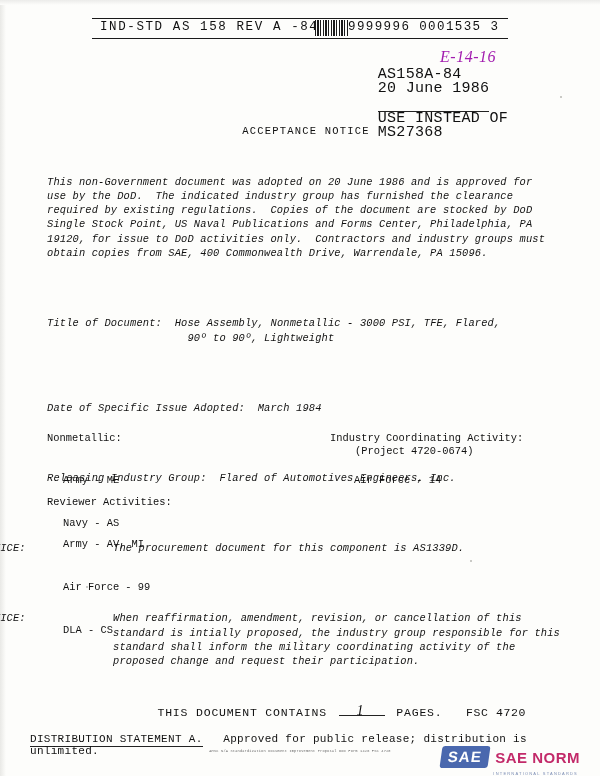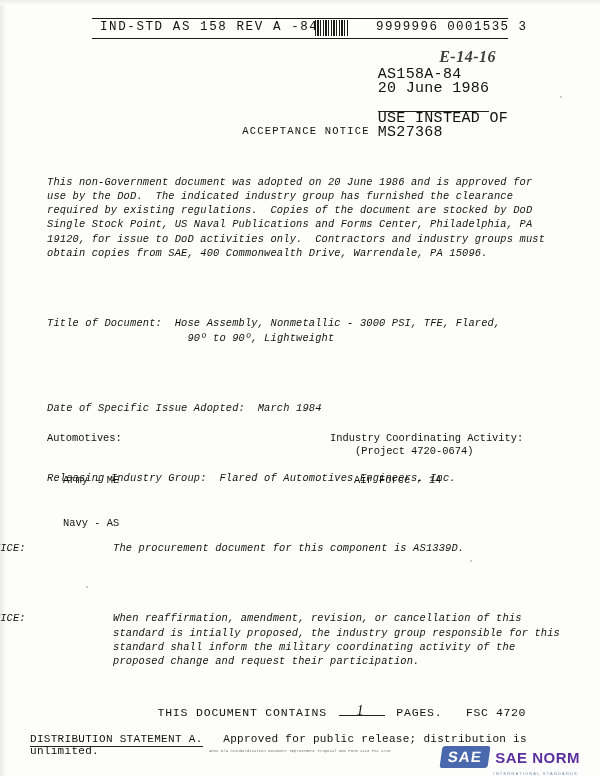--- a/index.html
+++ b/index.html
@@ -69,39 +69,38 @@
       #1a1a1a 0px, #1a1a1a 1px,
       #fdfdfb 1px, #fdfdfb 2px,
       #1a1a1a 2px, #1a1a1a 4px,
       #fdfdfb 4px, #fdfdfb 5px,
       #1a1a1a 5px, #1a1a1a 6px,
       #fdfdfb 6px, #fdfdfb 8px
     );
   }
   .doc-id {
     position: absolute;
-    left: 376px;
+    left: 348px;
     top: 2px;
     font-size: 12.5px;
     letter-spacing: 1.4px;
     white-space: nowrap;
     text-align: right;
   }
 
   
   .hand-num {
     position: absolute;
     right: 104px;
     top: 48px;
     font-family: "Liberation Serif", serif;
     font-style: italic;
     font-size: 16px;
     letter-spacing: 0.5px;
-    color: #404040;
-    font-weight: bold;
+    color: #a21caf;
   }
   .topright {
     position: absolute;
     right: 92px;
     top: 68px;
     font-size: 15px;
     line-height: 13.5px;
     letter-spacing: 0.3px;
     text-align: left;
   }
@@ -248,21 +247,21 @@
     font-size: 15px;
     letter-spacing: 1px;
     padding: 2px 7px 3px 7px;
     border-radius: 3px;
     transform: skewX(-8deg);
   }
   .wm-text {
     font-family: "Liberation Sans", sans-serif;
     font-weight: bold;
     font-size: 15px;
-    color: #4c1d95;
+    color: #be185d;
     letter-spacing: 0.5px;
   }
   .wm-sub {
     position: absolute;
     right: 22px;
     bottom: 0px;
     font-family: "Liberation Sans", sans-serif;
     font-size: 4px;
     color: #7b8db5;
     letter-spacing: 1.2px;
@@ -319,32 +318,38 @@
 
     <div class="para hang"><span class="label-col">NOTICE:</span><span>The procurement document for this component is AS1339D.</span></div>
 
     <div class="para hang"><span class="label-col">NOTICE:</span><span>When reaffirmation, amendment, revision, or cancellation of this
 standard is intially proposed, the industry group responsible for this
 standard shall inform the military coordinating activity of the
 proposed change and request their participation.</span></div>
   </div>
 
   <div class="cust">
-    <div>Automotives:</div>
+    <div>Nonmetallic:</div>
     <div style="padding-left:16px">Army - ME</div>
     <div style="padding-left:16px">Navy - AS</div>
   </div>
 
   <div class="mca">
     <div>Industry Coordinating Activity:</div>
     <div style="padding-left:24px">Air Force - 14</div>
   </div>
 
   <div class="project">(Project 4720-0674)</div>
 
+  <div class="review">
+    <div>Reviewer Activities:</div>
+    <div style="padding-left:16px">Army - AV, MI</div>
+    <div style="padding-left:16px">Air Force - 99</div>
+    <div style="padding-left:16px">DLA - CS</div>
+  </div>
 
   <div class="footer-contains">
     <span>THIS DOCUMENT CONTAINS</span>
     <span class="blankline"><span class="mark">1</span></span>
     <span>PAGES.</span>
   </div>
   <div class="fsc">FSC 4720</div>
 
   <div class="distro">
     <span class="u">DISTRIBUTION STATEMENT A.</span>

